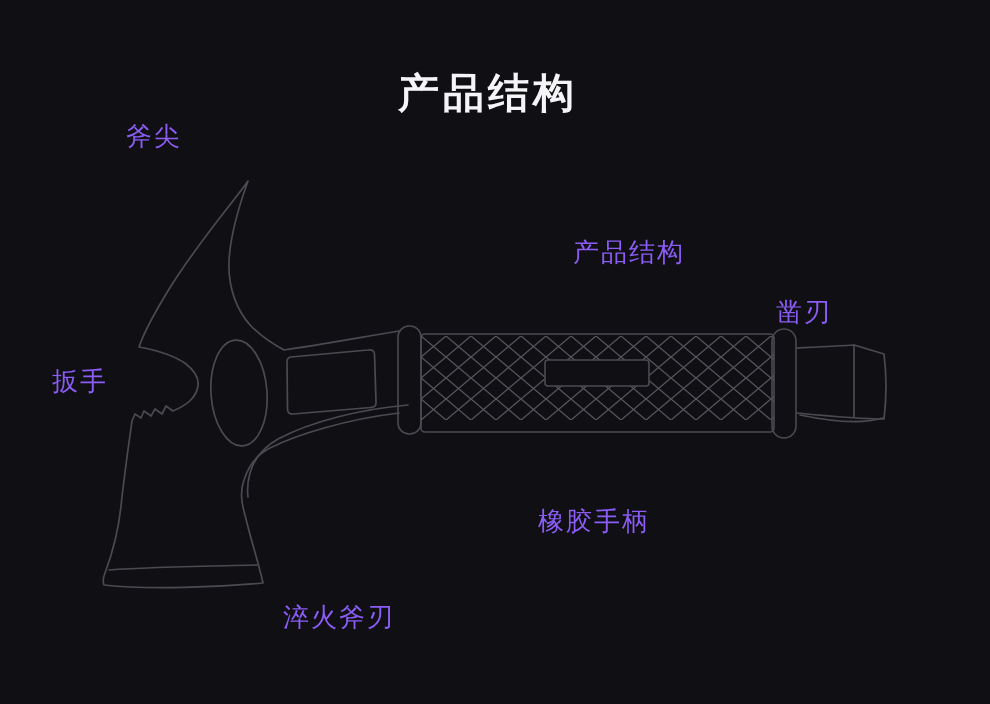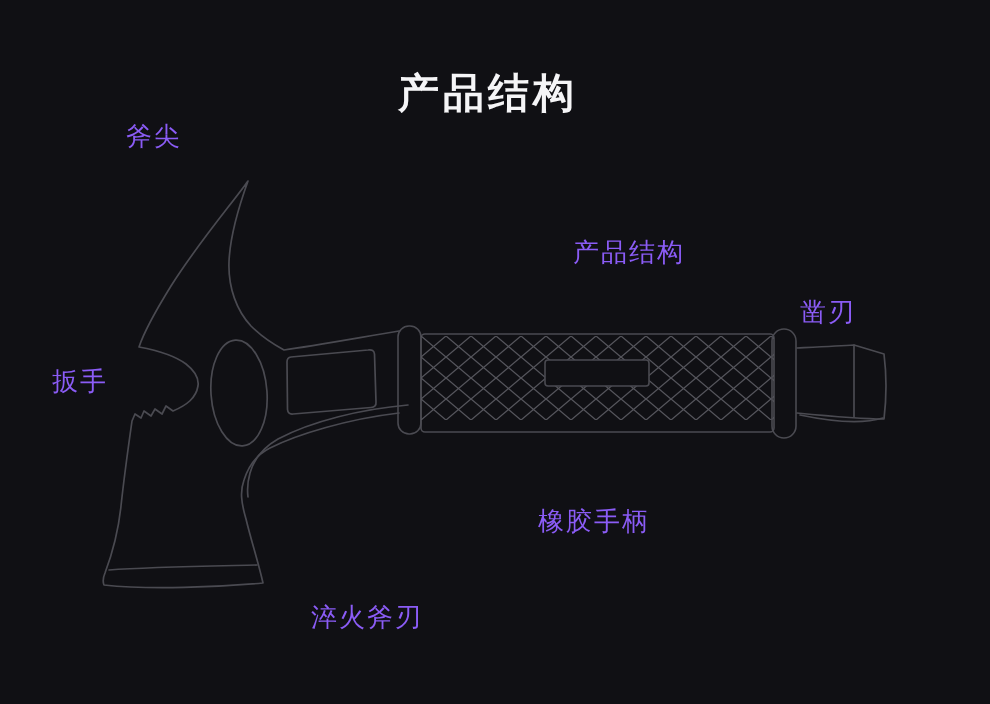--- a/index.html
+++ b/index.html
@@ -14,24 +14,24 @@
     font-size:41px;font-weight:700;letter-spacing:4px;
     color:#f5f5f7;white-space:nowrap;
   }
   .lbl{
     position:absolute;font-size:26px;font-weight:400;letter-spacing:2px;
     color:#8b5cf6;white-space:nowrap;
   }
   .lbl-axe-tip        {left:126px;top:119px;}
   .lbl-forged-head    {left:285px;top:236px;}
   .lbl-anti-slip      {left:573px;top:235px;}
-  .lbl-chisel         {left:800px;top:295px;}
+  .lbl-chisel         {left:776px;top:295px;}
   .lbl-wrench         {left:46px; top:364px;margin-left:6px;}
   .lbl-rubber-handle  {left:538px;top:504px;}
-  .lbl-quenched-blade {left:283px;top:600px;margin-left:28px;}
+  .lbl-quenched-blade {left:283px;top:600px;}
 </style>
 </head>
 <body>
 
 <div class="stage">
 
   <svg width="990" height="704" viewBox="0 0 990 704">
     <defs>
       <pattern id="diamonds" patternUnits="userSpaceOnUse" x="421" y="336" width="25" height="21">
         <path d="M0 0 L25 21 M25 0 L0 21" fill="none" stroke-width="1.3" stroke="#55555c"></path>

